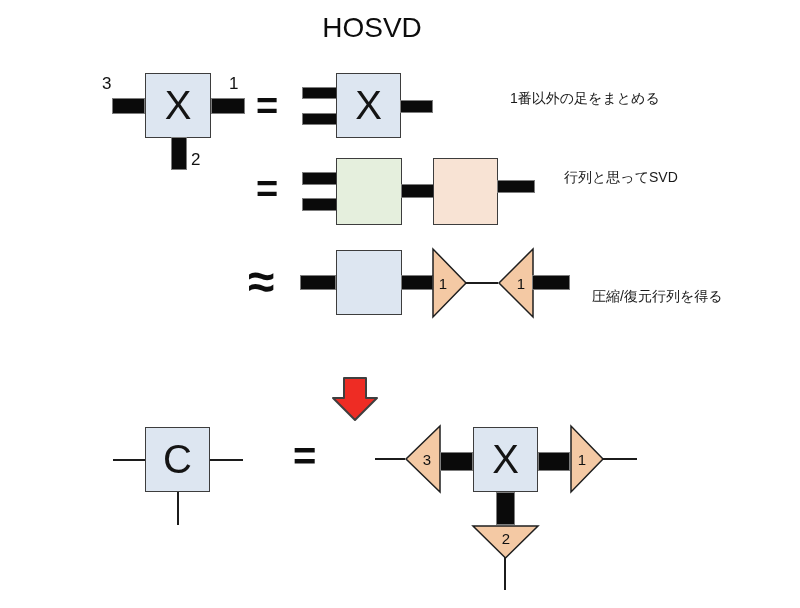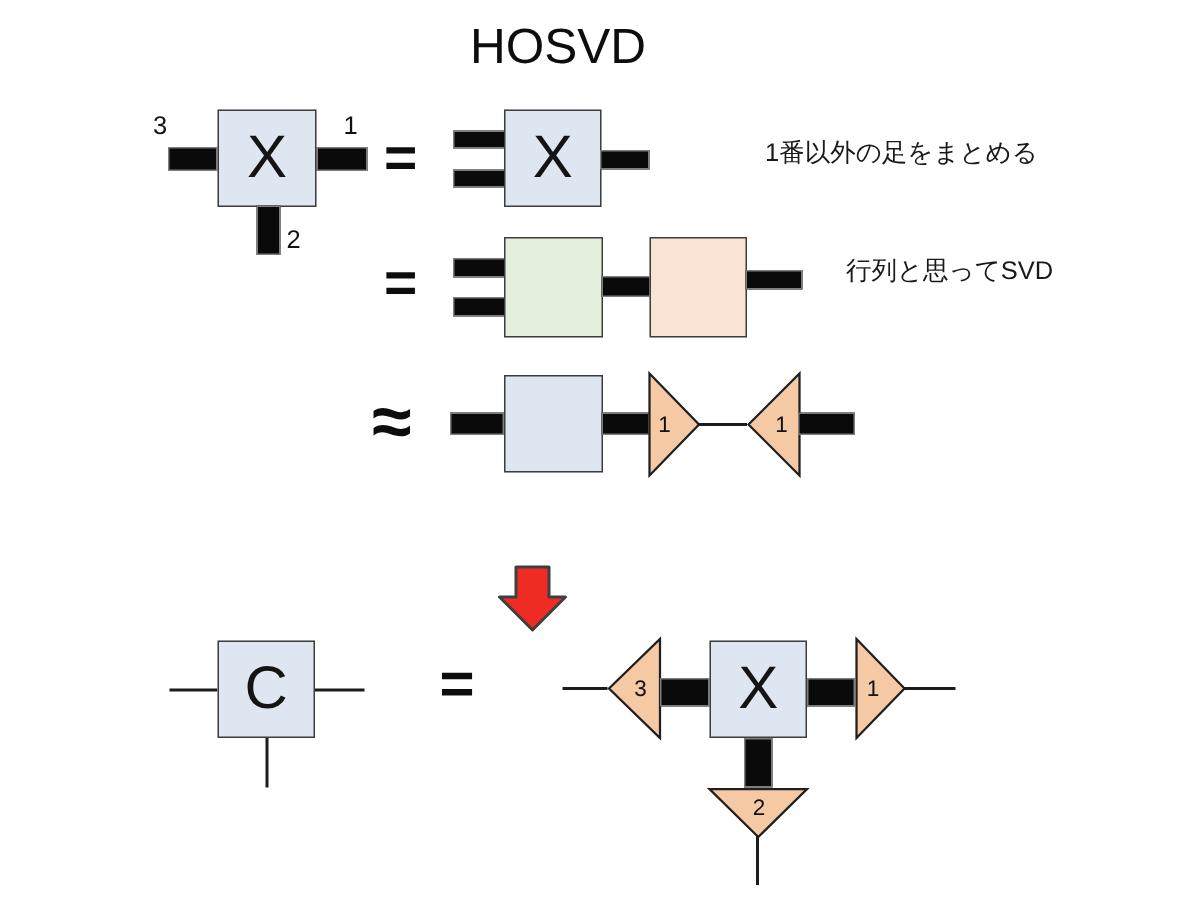--- a/index.html
+++ b/index.html
@@ -3,21 +3,21 @@
 <meta charset="utf-8">
 <style>
   html,body { margin:0; padding:0; background:#ffffff; }
   * { box-sizing:border-box; }
   .canvas {
     position:relative; width:800px; height:608px; background:#ffffff;
     font-family:"Liberation Sans","DejaVu Sans",sans-serif; overflow:hidden; color:#111;
   }
   .title {
     position:absolute; left:272px; top:12px; width:200px; text-align:center;
-    font-size:33px; color:#0d0d0d;
+    font-size:28px; color:#0d0d0d;
   }
   .box {
     position:absolute; border:1.5px solid #3d3d3d;
     display:flex; align-items:center; justify-content:center;
     font-size:40px; color:#141414;
   }
   .box.blue   { background:var(--tensor-blue,#dde6f1); }
   .box.green  { background:var(--matrix-green,#e5efdd); }
   .box.orange { background:var(--matrix-orange,#f8e3d4); }
   .leg {
@@ -25,21 +25,21 @@
     border:1px solid #7d7d7d;
   }
   .thin { position:absolute; background:#1c1c1c; }
   .lbl { position:absolute; font-size:17px; color:#111; }
   .tri-lbl {
     position:absolute; display:flex; align-items:center; justify-content:center;
     font-size:15px; color:#111;
   }
   .eq { position:absolute; font-size:38px; font-weight:600; line-height:1; color:#0d0d0d; }
   .approx { position:absolute; font-size:48px; font-weight:600; line-height:1; color:#0d0d0d; }
-  .note { position:absolute; font-size:17px; color:#191919; white-space:nowrap; }
+  .note { position:absolute; font-size:14px; color:#191919; white-space:nowrap; }
   .note.big { font-size:20px; }
   svg.shape { position:absolute; overflow:visible; }
   svg.shape polygon { fill:var(--triangle-peach,#f4c9a4); stroke:#1f1f1f; stroke-width:1.5; }
   svg.arrow polygon { fill:var(--arrow-red,#ee2c24); stroke:#3f3f3f; stroke-width:2; stroke-linejoin:round; }
 </style>
 </head>
 <body>
 
 <div class="canvas">
 
@@ -86,20 +86,21 @@
   <div class="tri-lbl" style="left:433px;top:262px;width:20px;height:42px">1</div>
 
   <div class="thin" style="left:465px;top:282px;width:33px;height:2px"></div>
 
   <svg class="shape" style="left:497px;top:248px" width="37" height="70">
     <polygon points="36,1 36,69 2,35"></polygon>
   </svg>
   <div class="tri-lbl" style="left:511px;top:262px;width:20px;height:42px">1</div>
 
   <div class="leg" style="left:532px;top:275px;width:38px;height:15px"></div>
+  <div class="note" style="left:592px;top:288px">圧縮/復元行列を得る</div>
 
 
   <svg class="arrow" style="position:absolute;left:330px;top:376px;overflow:visible" width="50" height="46">
     <polygon points="14,2 36,2 36,22 47,22 25,44 3,22 14,22"></polygon>
   </svg>
 
   <div class="thin" style="left:113px;top:459px;width:32px;height:2px"></div>
   <div class="box blue" style="left:145px;top:427px;width:65px;height:65px">
     <span>C</span>
   </div>

